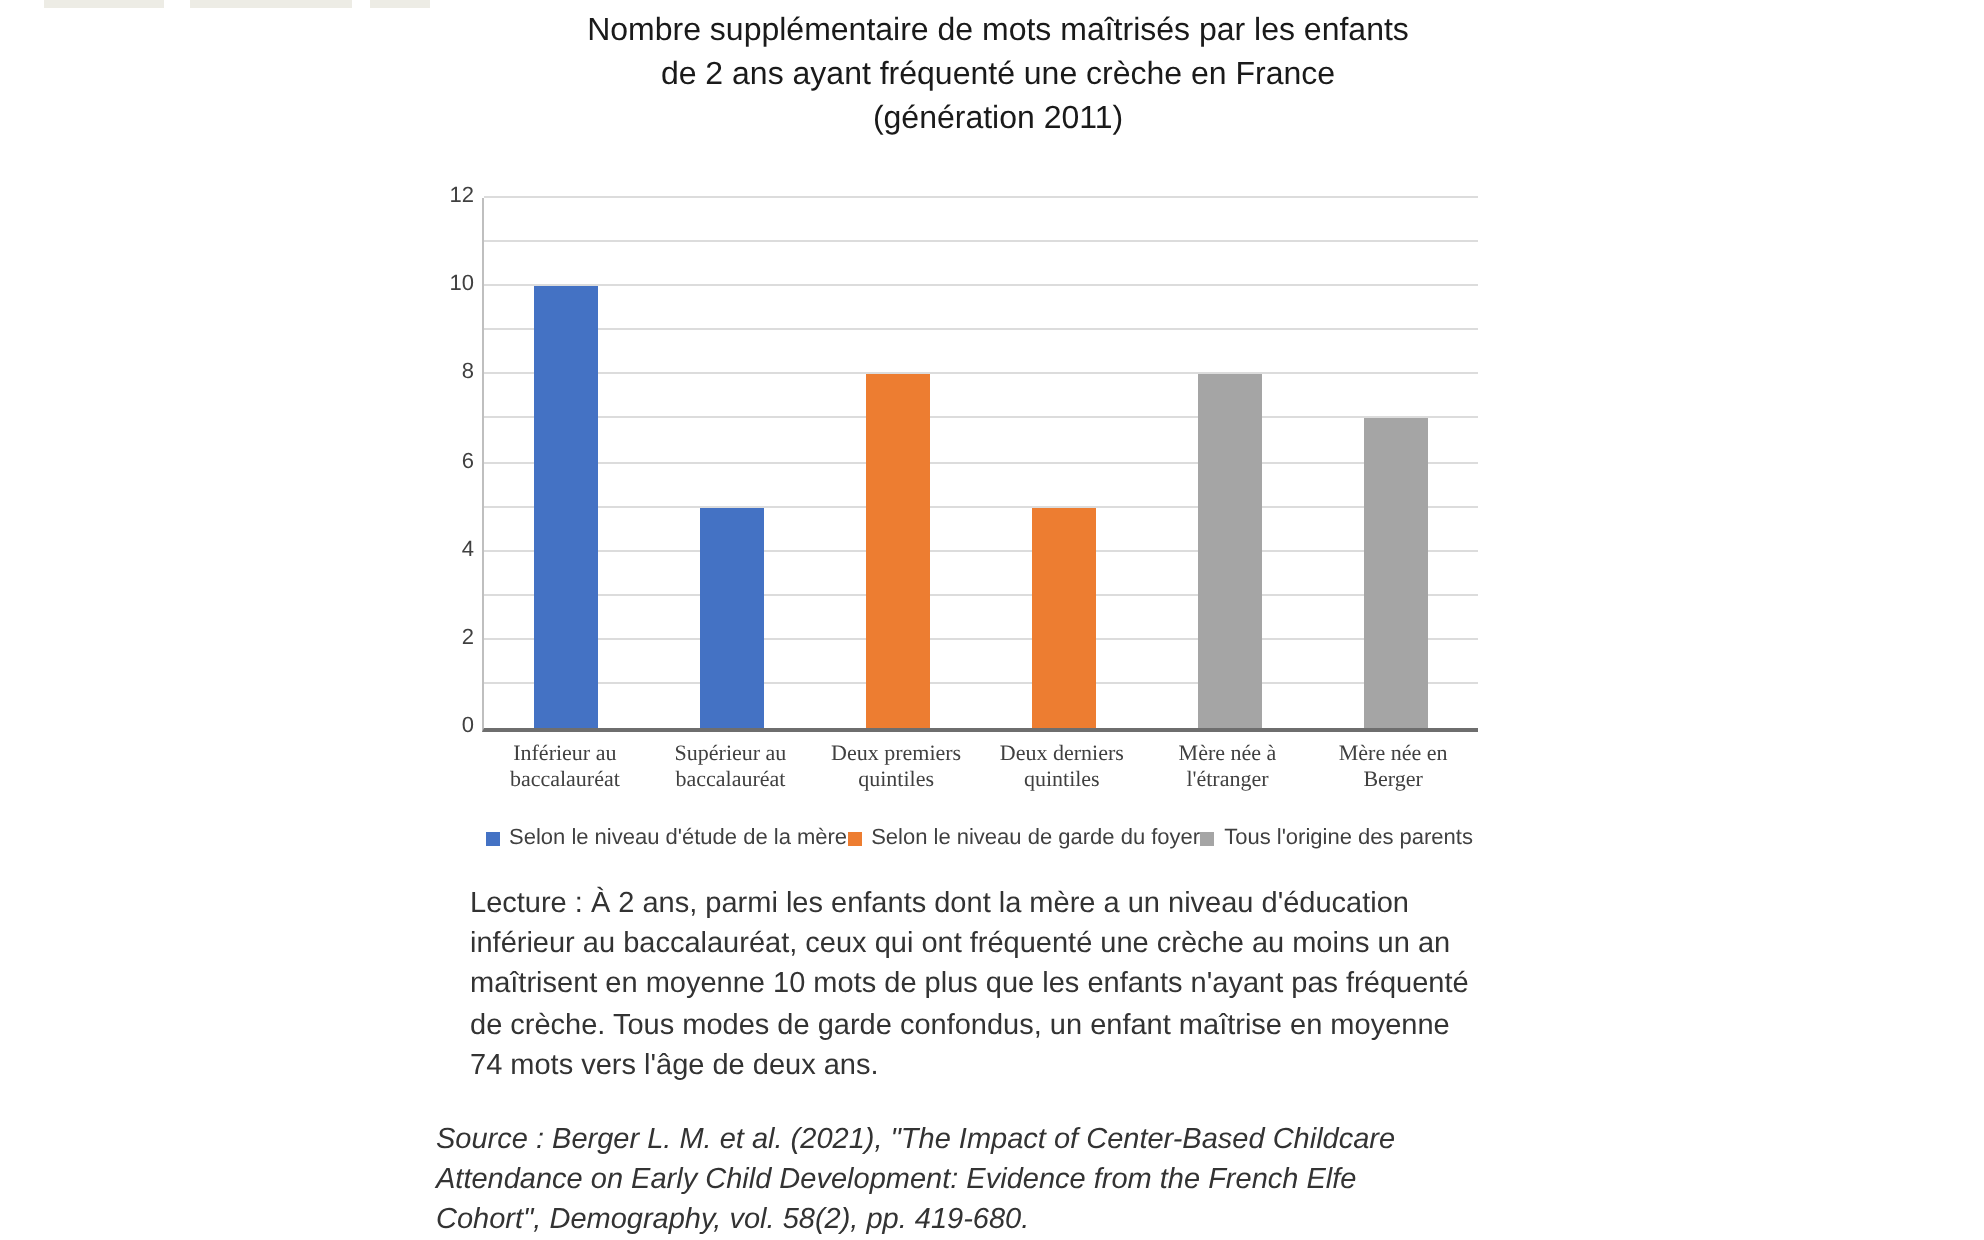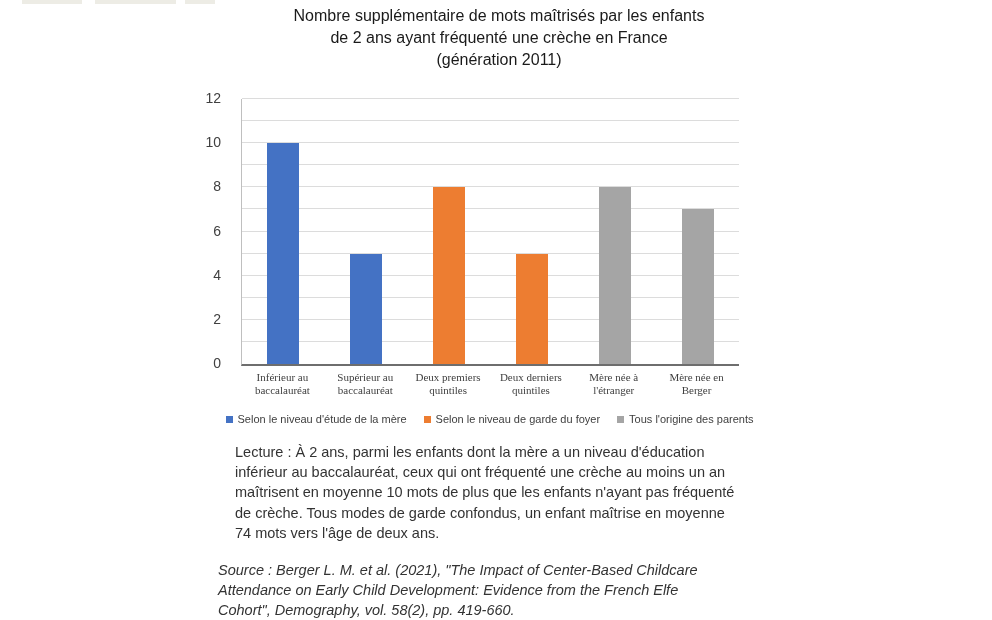--- a/index.html
+++ b/index.html
@@ -17,22 +17,22 @@
   .figure{position:absolute;left:218px;top:5px;width:562px;}
 
   .chart-title{
     font-size:16px;line-height:22px;font-weight:normal;color:#1a1a1a;
     text-align:center;white-space:pre-line;margin:0;
   }
 
   .chart-wrap{position:relative;margin-top:28px;height:265px;}
   .y-axis{position:absolute;left:0;top:0;width:19px;height:265px;}
   .ytick{
-    position:absolute;right:16px;width:19px;text-align:right;
-    font-size:14px;color:#404040;line-height:13px;
+    position:absolute;right:0;width:19px;text-align:right;
+    font-size:11px;color:#404040;line-height:13px;
   }
   .plot{
     position:absolute;left:23px;top:0;width:497px;height:265px;
     border-left:1px solid #bfbfbf;border-bottom:2px solid #6e6e6e;
     box-sizing:content-box;
   }
   .gridline{position:absolute;left:0;right:0;height:1px;background:#dcdcdc;}
   .bars{position:absolute;left:0;right:0;top:0;bottom:0;display:flex;align-items:flex-end;}
   .slot{flex:1;display:flex;justify-content:center;align-items:flex-end;height:100%;}
   .bar{width:32px;}
@@ -40,21 +40,21 @@
   .x-labels{
     display:flex;margin-left:23px;width:497px;padding-top:7px;font-family:Liberation Serif, serif;
   }
   .xlab{
     flex:1;text-align:center;font-size:11px;line-height:13px;color:#404040;
     white-space:pre-line;
   }
 
   .legend{
     margin-left:23px;width:497px;margin-top:16px;
-    display:flex;justify-content:center;gap:17px;align-items:center;
+    display:flex;justify-content:center;align-items:center;
   }
   .legend-item{display:flex;align-items:center;gap:5px;}
   .swatch{width:7px;height:7px;display:inline-block;flex:0 0 auto;}
   .legend-label{font-size:11px;color:#404040;white-space:nowrap;}
 
   .notes{margin-top:17px;font-size:14.5px;line-height:20.2px;color:#333;}
   .lecture{white-space:pre-line;margin:17px;}
   .source{white-space:pre-line;margin:0;font-style:italic;}
 </style>
 </head>
@@ -148,16 +148,16 @@
     </div>
 
   <div class="notes">
     <p class="lecture">Lecture : À 2 ans, parmi les enfants dont la mère a un niveau d'éducation
 inférieur au baccalauréat, ceux qui ont fréquenté une crèche au moins un an
 maîtrisent en moyenne 10 mots de plus que les enfants n'ayant pas fréquenté
 de crèche. Tous modes de garde confondus, un enfant maîtrise en moyenne
 74 mots vers l'âge de deux ans.</p>
     <p class="source">Source : Berger L. M. et al. (2021), "The Impact of Center-Based Childcare
 Attendance on Early Child Development: Evidence from the French Elfe
-Cohort", Demography, vol. 58(2), pp. 419-660.</p>
+Cohort", Demography, vol. 58(2), pp. 419-680.</p>
   </div>
 
 </div>
 
 </body></html>

